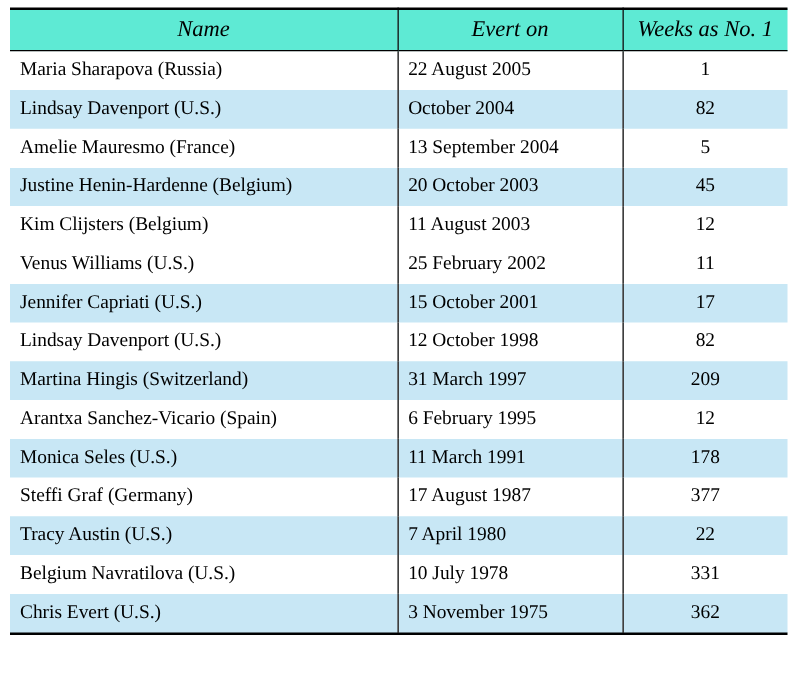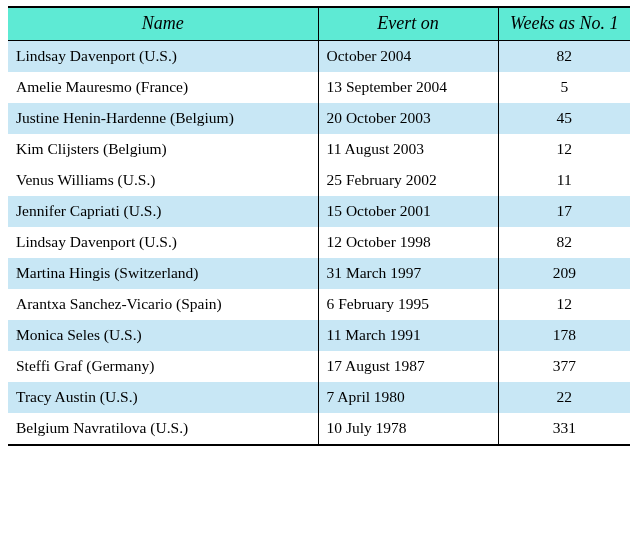--- a/index.html
+++ b/index.html
@@ -69,20 +69,25 @@
       <col class="c-weeks">
     </colgroup>
     <thead>
       <tr>
         <th>Name</th>
         <th class="sep-l">Evert on</th>
         <th class="sep-l">Weeks as No. 1</th>
       </tr>
     </thead>
     <tbody id="table-body">
+        <tr class="plain">
+          <td class="name">Maria Sharapova (Russia)</td>
+          <td class="ranked sep-l">22 August 2005</td>
+          <td class="weeks sep-l">1</td>
+        </tr>
         <tr class="alt">
           <td class="name">Lindsay Davenport (U.S.)</td>
           <td class="ranked sep-l">October 2004</td>
           <td class="weeks sep-l">82</td>
         </tr>
         <tr class="plain">
           <td class="name">Amelie Mauresmo (France)</td>
           <td class="ranked sep-l">13 September 2004</td>
           <td class="weeks sep-l">5</td>
         </tr>
@@ -134,15 +139,20 @@
         <tr class="alt">
           <td class="name">Tracy Austin (U.S.)</td>
           <td class="ranked sep-l">7 April 1980</td>
           <td class="weeks sep-l">22</td>
         </tr>
         <tr class="plain">
           <td class="name">Belgium Navratilova (U.S.)</td>
           <td class="ranked sep-l">10 July 1978</td>
           <td class="weeks sep-l">331</td>
         </tr>
+        <tr class="alt">
+          <td class="name">Chris Evert (U.S.)</td>
+          <td class="ranked sep-l">3 November 1975</td>
+          <td class="weeks sep-l">362</td>
+        </tr>
       </tbody>
   </table>
 </div>
 
 </body></html>

